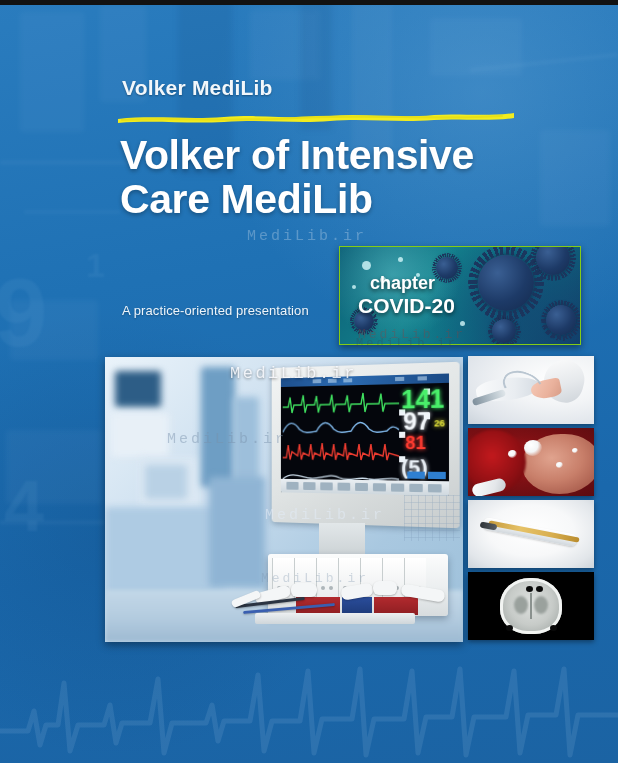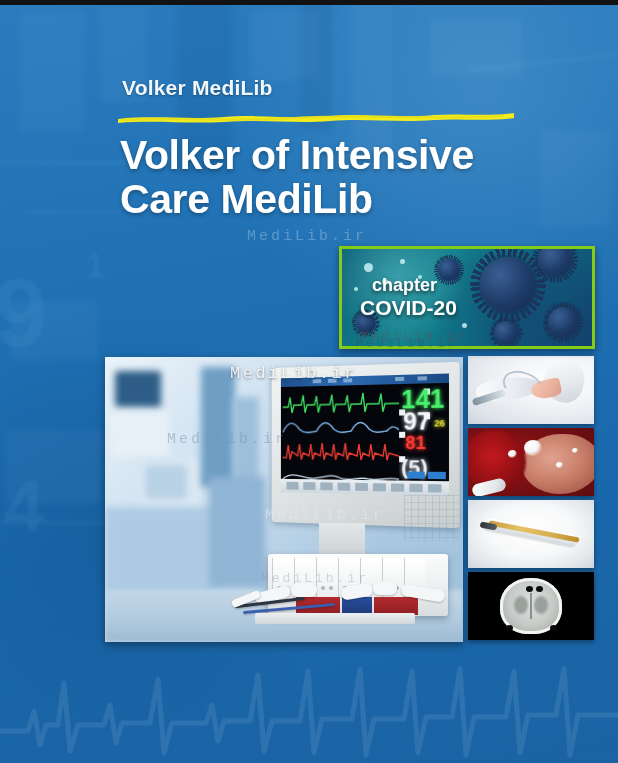--- a/index.html
+++ b/index.html
@@ -139,25 +139,24 @@
   .wm.red { color: rgba(150,60,60,0.32); }
 
   
   .covid {
     position: absolute;
     left: 339px;
     top: 246px;
     width: 240px;
     height: 97px;
     z-index: 22;
-    border: 3px solid #84cc16;
+    border: 1px solid #84cc16;
     box-shadow: 0 3px 7px rgba(0,0,0,0.42);
     overflow: hidden;
     background: #0f6d79;
-    padding-left: 10px;
   }
   .covid-bg {
     position: absolute;
     inset: 0;
     background:
       radial-gradient(circle at 22% 28%, rgba(120,220,225,0.40) 0%, rgba(120,220,225,0) 34%),
       radial-gradient(circle at 72% 62%, rgba(20,60,110,0.55) 0%, rgba(20,60,110,0) 48%),
       linear-gradient(125deg, #0c5f76 0%, #13808c 38%, #0e6e84 62%, #123f6b 100%);
   }
   .virus {
@@ -587,20 +586,21 @@
     <path d="M6,10 C60,7 120,12 180,8 C250,4 320,10 386,6" fill="none" stroke="#e8e018" stroke-width="2.2" stroke-linecap="round"></path>
   </svg>
 
   <div class="title">
     <div>Volker of Intensive</div>
     <div>Care MediLib</div>
   </div>
 
   <div class="wm" style="left:247px; top:228px;">MediLib.ir</div>
 
+  <div class="subtitle">A practice-oriented presentation</div>
 
   <div class="covid">
     <div class="covid-bg"></div>
 
     <div class="virus" style="left:138px; top:8px;  width:56px; height:56px;"></div>
     <div class="virus" style="left:196px; top:-6px; width:34px; height:34px;"></div>
     <div class="virus" style="left:96px;  top:10px; width:22px; height:22px;"></div>
     <div class="virus" style="left:206px; top:58px; width:30px; height:30px;"></div>
     <div class="virus" style="left:152px; top:72px; width:24px; height:24px;"></div>
     <div class="virus" style="left:14px;  top:64px; width:20px; height:20px;"></div>

